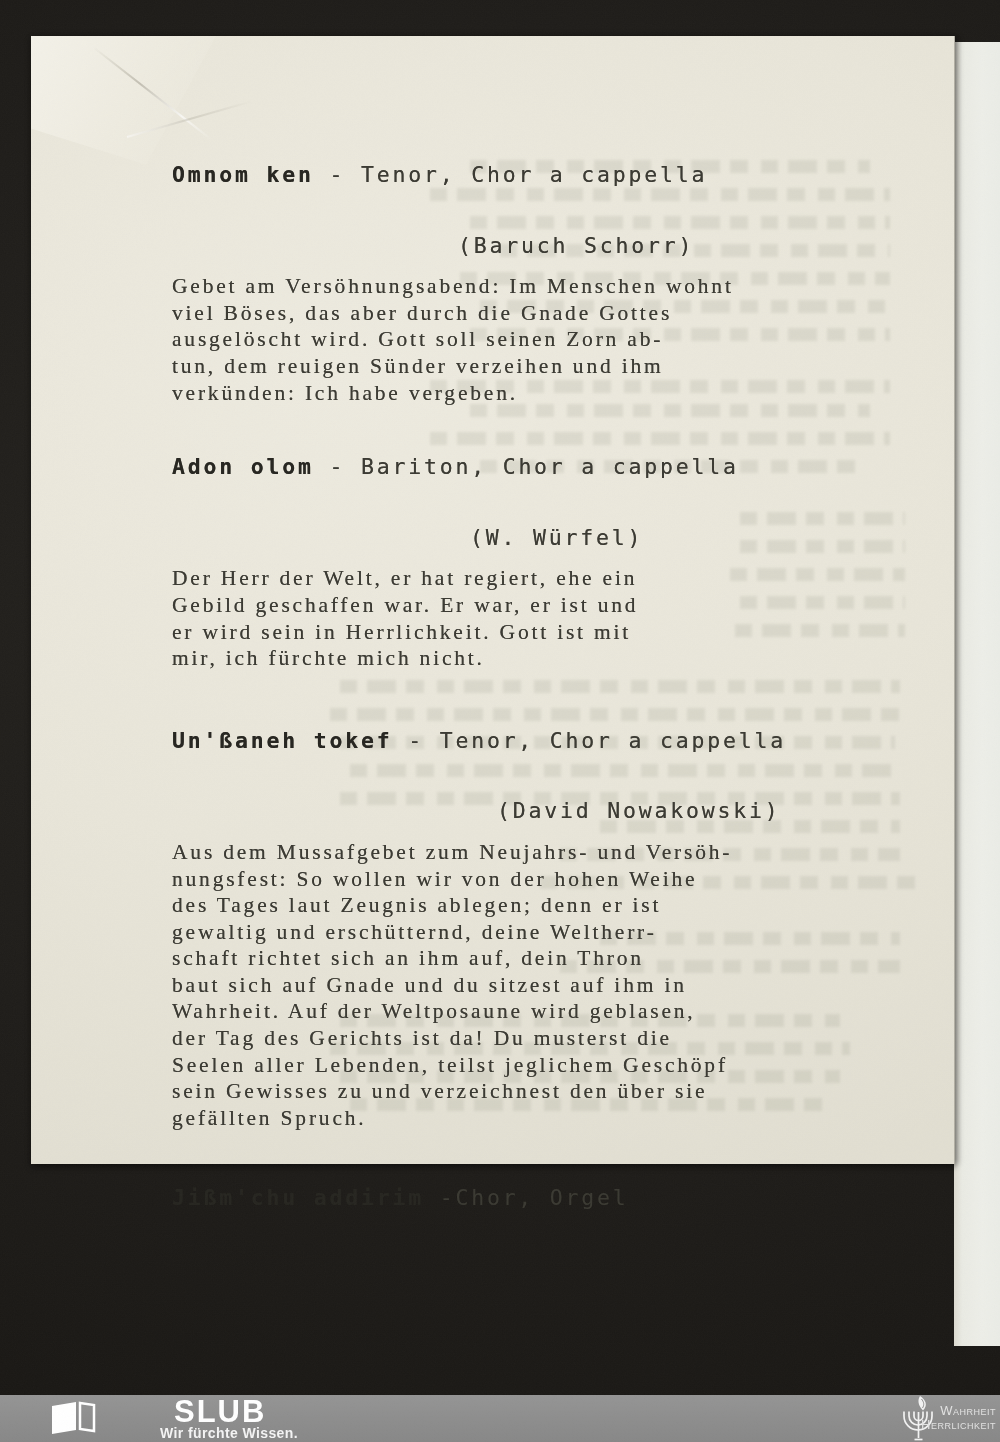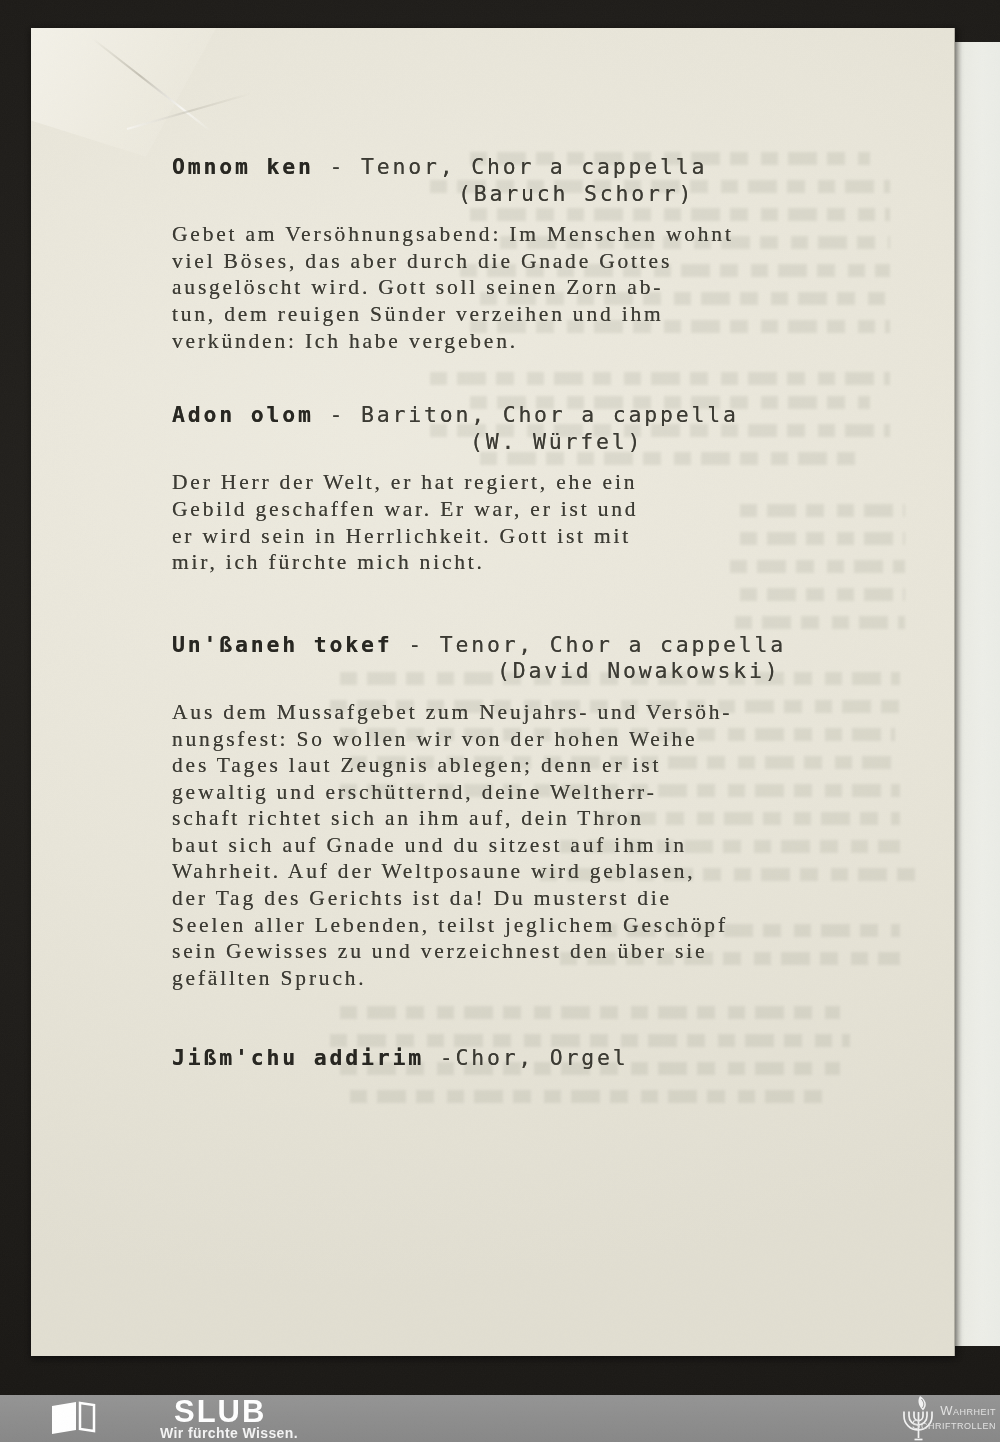--- a/index.html
+++ b/index.html
@@ -11,21 +11,21 @@
   }
 
   
   .sheet-under{
     position:absolute;left:954px;top:42px;width:46px;height:1304px;
     background:linear-gradient(90deg,#dcdad0 0%, #e9eae3 18%, #edeee8 60%, #eaece6 100%);
   }
 
   
   .paper{
-    position:absolute;left:31px;top:28px;width:923px;height:1328px;
+    position:absolute;left:31px;top:36px;width:923px;height:1128px;
     background:radial-gradient(1200px 860px at 35% 30%, #edeadf 0%, #e8e5d9 55%, #e1ded1 100%);
     border-right:1px solid #b2afa4;
     box-shadow:3px 0 6px rgba(0,0,0,.30), 0 3px 6px rgba(0,0,0,.40);
   }
 
   
   .fold{
     position:absolute;left:0;top:0;width:250px;height:140px;
     background:linear-gradient(118deg,#f3f1e8 0%, #eeebe0 40%, rgba(238,235,224,0) 72%);
     clip-path:polygon(0 0, 74% 0, 46% 92%, 0 66%);
@@ -52,21 +52,21 @@
 
   
   .content{position:absolute;left:141px;top:126px;width:770px;}
   .type{
     font:400 21.5px/26.6px "DejaVu Sans Mono", monospace;
     letter-spacing:2.8px;color:#3a3932;
     text-shadow:0 0 .5px rgba(40,40,32,.65);
   }
   .sec-head{white-space:nowrap;}
   .sec-title{font-weight:700;color:#262520;}
-  .sec-credit{white-space:nowrap;}
+  .sec-credit{white-space:nowrap;margin-top:44px;}
   .sec-body{margin-top:14px;white-space:pre-line;font-family:Liberation Serif, serif;}
   .section{position:relative;}
 
   
   .footer-bar{
     position:absolute;left:0;top:1395px;width:1000px;height:47px;
     background:linear-gradient(180deg,#949494 0%, #8d8d8d 50%, #878787 100%);
   }
   .slub{position:absolute;left:50px;top:3px;}
   .book-icon{position:absolute;left:0;top:2px;}
@@ -203,21 +203,21 @@
         <line x1="27" y1="20" x2="27" y2="15.5"></line>
         <line x1="32" y1="20" x2="32" y2="15.5"></line>
         <line x1="18.5" y1="16" x2="18.5" y2="42"></line>
         <line x1="14.5" y1="43.5" x2="22.5" y2="43.5"></line>
       </g>
       <path d="M20 0 C26 4 28 9 23 14.5 C19.5 11 16.5 5.5 20 0 Z" fill="#f2f2f2"></path>
       <path d="M21.5 3 C24 6 24.5 9 22.5 12" stroke="#8d8d8d" stroke-width="1" fill="none"></path>
     </svg>
     <div class="choir-text">
       <div class="l1">Wahrheit</div>
-      <div class="l2">Schriftrollen</div>
+      <div class="l2">Herrlichkeit</div>
     </div>
   </div>
 
 </div>
 
 <svg class="grain">
   <filter id="g">
       <feTurbulence type="fractalNoise" baseFrequency="0.9" numOctaves="2" stitchTiles="stitch"></feTurbulence>
   <feColorMatrix type="matrix" values="0 0 0 0 0.5  0 0 0 0 0.5  0 0 0 0 0.45  0 0 0 0.06 0"></feColorMatrix>
     </filter>

